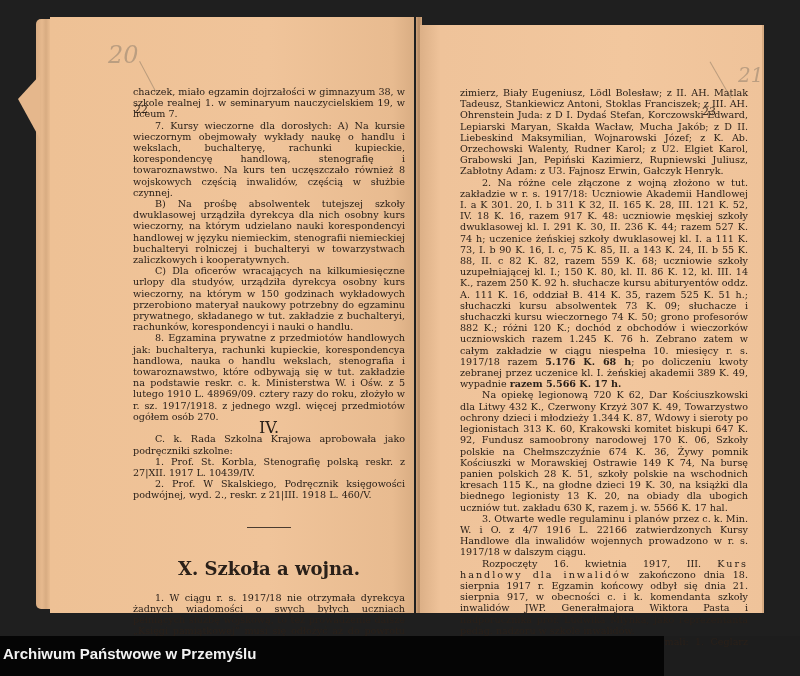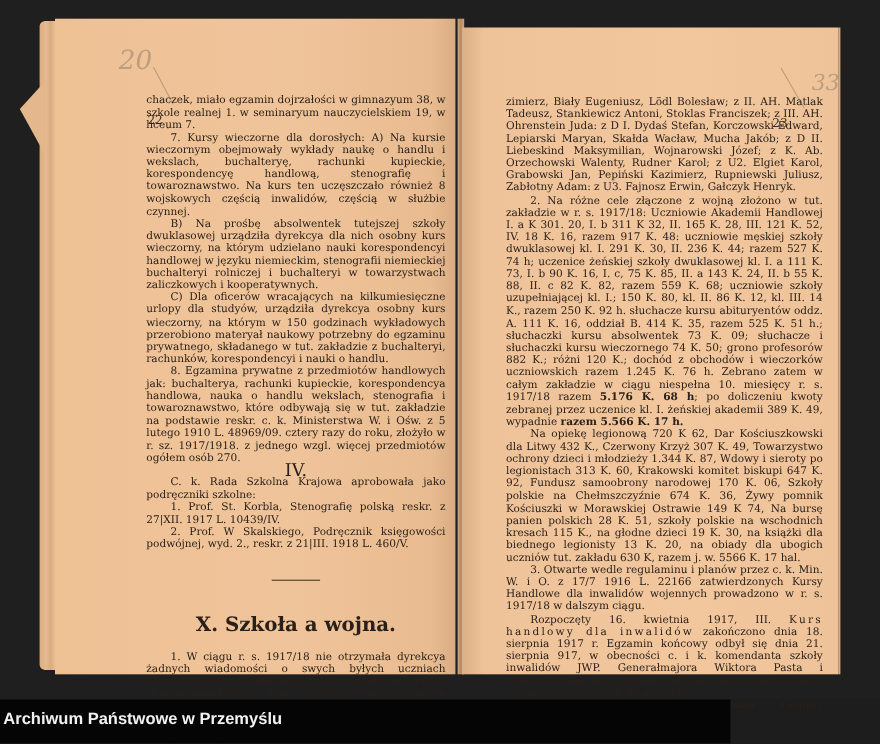--- a/index.html
+++ b/index.html
@@ -105,27 +105,27 @@
       <p class="indent">Za dusze ś. p. poległych tut. uczniów i absolwentów odprawiono nabożeństwo żałobne dnia 14. czerwca 1918.</p>
 
     </div>
   </div>
 
   <div class="gutter"></div>
 
   <div class="right-page">
     <span class="page-num" style="left:282px; top:45px;text-align:center;">23</span>
     <span class="pencil-line" style="left:300px; top:34px; height:42px; transform:rotate(-30deg);"></span>
-    <span class="pencil" style="left:318px; top:38px; font-size:20px;">33</span>
+    <span class="pencil" style="left:318px; top:38px; font-size:20px;">21</span>
 
     <div class="text-block" style="left:20px; top:62px; width:288px;margin-left:20px;">
       <p>zimierz, Biały Eugeniusz, Lödl Bolesław; z II. AH. Matlak Tadeusz, Stankiewicz Antoni, Stoklas Franciszek; z III. AH. Ohrenstein Juda: z D I. Dydaś Stefan, Korczowski Edward, Lepiarski Maryan, Skałda Wacław, Mucha Jakób; z D II. Liebeskind Maksymilian, Wojnarowski Józef; z K. Ab. Orzechowski Walenty, Rudner Karol; z U2. Elgiet Karol, Grabowski Jan, Pepiński Kazimierz, Rupniewski Juliusz, Zabłotny Adam: z U3. Fajnosz Erwin, Gałczyk Henryk.</p>
       <p class="indent"><span>2. Na różne cele złączone z wojną złożono w tut. zakładzie w r. s. 1917/18: Uczniowie Akademii Handlowej I. a K 301. 20, I. b 311 K 32, II. 165 K. 28, III. 121 K. 52, IV. 18 K. 16, razem 917 K. 48: uczniowie męskiej szkoły dwuklasowej kl. I. 291 K. 30, II. 236 K. 44; razem 527 K. 74 h; uczenice żeńskiej szkoły dwuklasowej kl. I. a 111 K. 73, I. b 90 K. 16, I. c, 75 K. 85, II. a 143 K. 24, II. b 55 K. 88, II. c 82 K. 82, razem 559 K. 68; uczniowie szkoły uzupełniającej kl. I.; 150 K. 80, kl. II. 86 K. 12, kl. III. 14 K., razem 250 K. 92 h. słuchacze kursu abituryentów oddz. A. 111 K. 16, oddział B. 414 K. 35, razem 525 K. 51 h.; słuchaczki kursu absolwentek 73 K. 09; słuchacze i słuchaczki kursu wieczornego 74 K. 50; grono profesorów 882 K.; różni 120 K.; dochód z obchodów i wieczorków uczniowskich razem 1.245 K. 76 h. Zebrano zatem w całym zakładzie w ciągu niespełna 10. miesięcy r. s. 1917/18 razem</span> <span class="bold">5.176 K. 68 h</span><span>; po doliczeniu kwoty zebranej przez uczenice kl. I. żeńskiej akademii 389 K. 49, wypadnie</span> <span class="bold">razem 5.566 K. 17 h.</span></p>
       <p class="indent">Na opiekę legionową 720 K 62, Dar Kościuszkowski dla Litwy 432 K., Czerwony Krzyż 307 K. 49, Towarzystwo ochrony dzieci i młodzieży 1.344 K. 87, Wdowy i sieroty po legionistach 313 K. 60, Krakowski komitet biskupi 647 K. 92, Fundusz samoobrony narodowej 170 K. 06, Szkoły polskie na Chełmszczyźnie 674 K. 36, Żywy pomnik Kościuszki w Morawskiej Ostrawie 149 K 74, Na bursę panien polskich 28 K. 51, szkoły polskie na wschodnich kresach 115 K., na głodne dzieci 19 K. 30, na książki dla biednego legionisty 13 K. 20, na obiady dla ubogich uczniów tut. zakładu 630 K, razem j. w. 5566 K. 17 hal.</p>
-      <p class="indent">3. Otwarte wedle regulaminu i planów przez c. k. Min. W. i O. z 17/7 1916 L. 22166 zatwierdzonych Kursy Handlowe dla inwalidów wojennych prowadzono w r. s. 1917/18 w dalszym ciągu.</p>
+      <p class="indent">3. Otwarte wedle regulaminu i planów przez c. k. Min. W. i O. z 4/7 1916 L. 22166 zatwierdzonych Kursy Handlowe dla inwalidów wojennych prowadzono w r. s. 1917/18 w dalszym ciągu.</p>
       <p class="indent"><span>Rozpoczęty 16. kwietnia 1917, III.</span> <span class="spaced">Kurs handlowy dla inwalidów</span> <span>zakończono dnia 18. sierpnia 1917 r. Egzamin końcowy odbył się dnia 21. sierpnia 917, w obecności c. i k. komendanta szkoły inwalidów JWP. Generałmajora Wiktora Pasta i nadporucznika prof. Ludwika Młynka, jako reprezentanta pedag. nadzoru w szkole inwalidów.</span></p>
       <p class="indent">Egzamin złożyli i świadectwa otrzymali: 1. Ceglarz Sylwester,</p>
     </div>
   </div>
 </div>
 
 <div class="footer">
   <span class="footer-title">Archiwum Państwowe w Przemyślu</span>
 </div>
 

